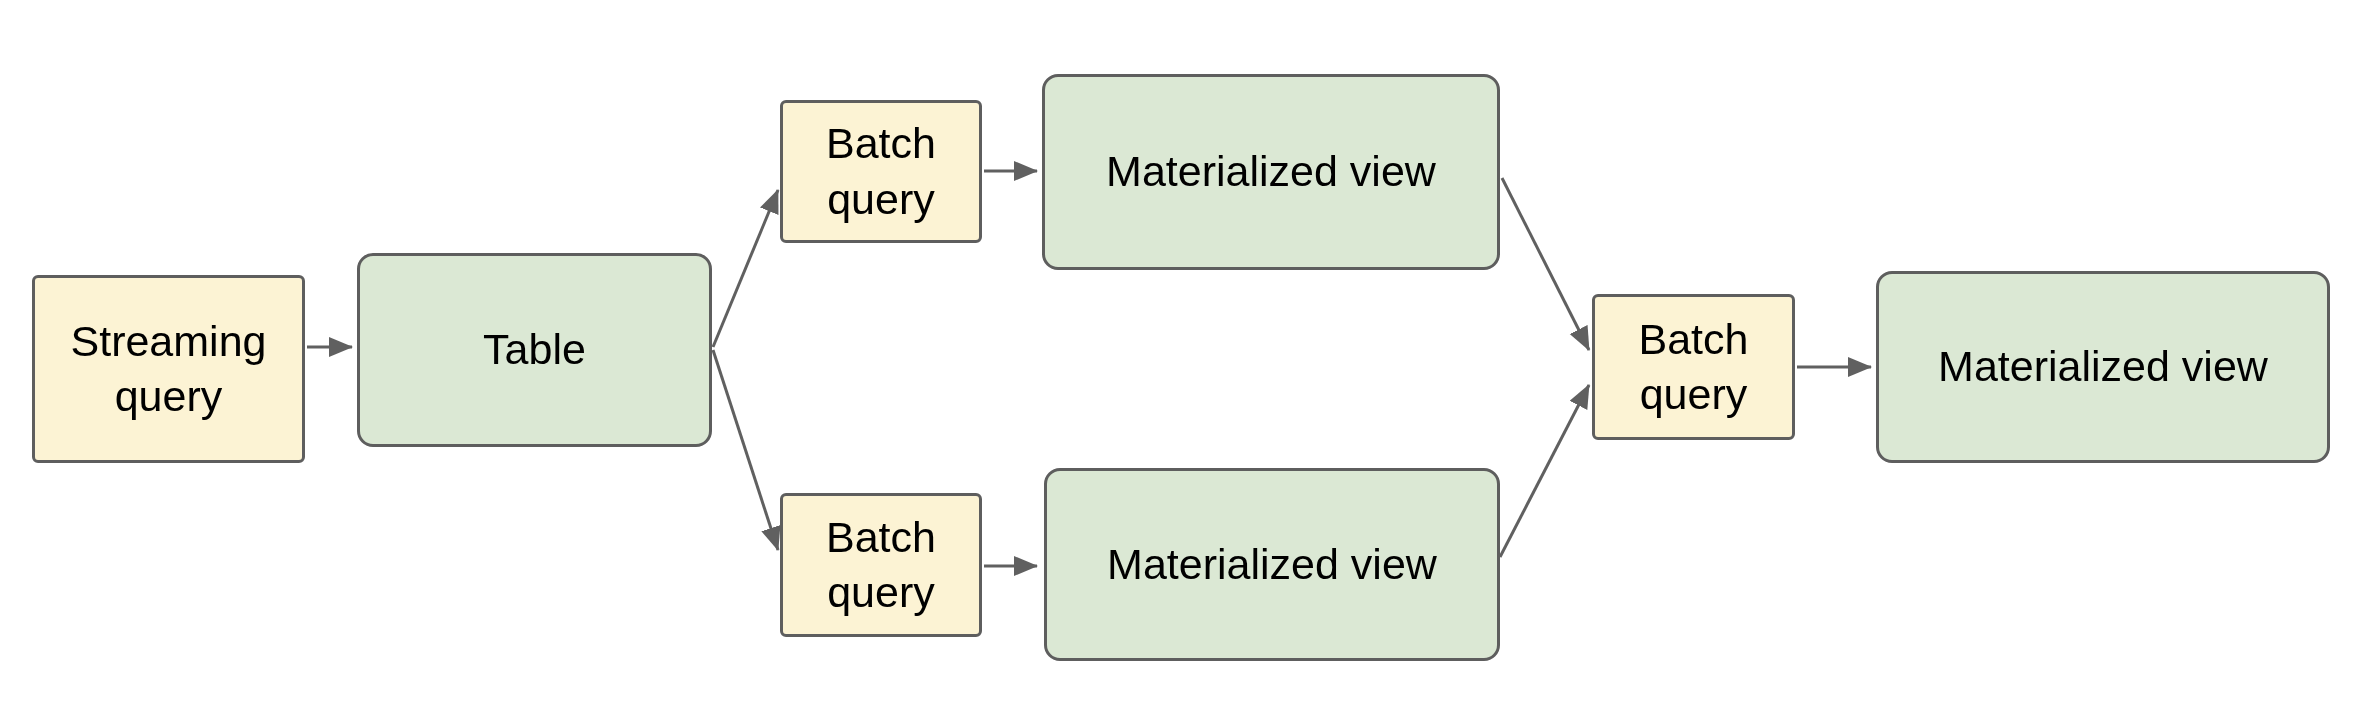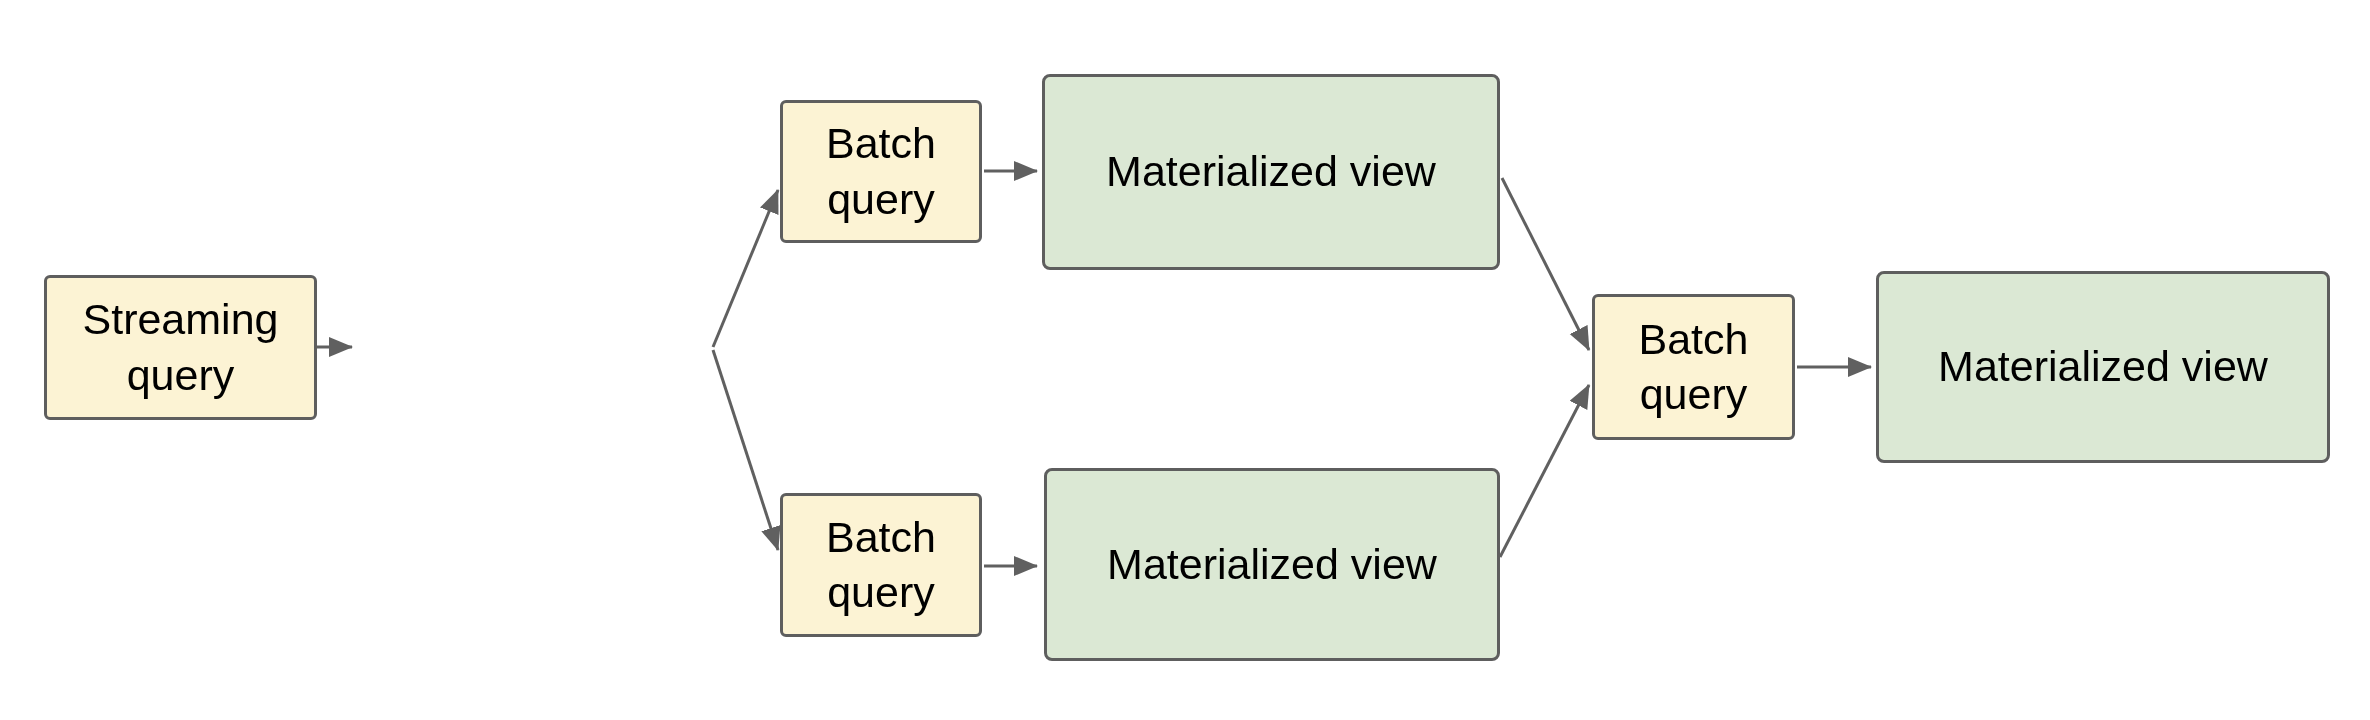--- a/index.html
+++ b/index.html
@@ -29,24 +29,24 @@
     display:flex;
     align-items:center;
     justify-content:center;
     text-align:center;
     font-size:43px;
     line-height:1.28;
     color:var(--text);
     padding:4px 10px;
   }
   .node.query{background:var(--query-fill);border-radius:6px;}
-  .node.view{background:var(--view-fill);border-radius:8px;}
+  .node.view{background:var(--view-fill);border-radius:16px;}
 
   
-  .n-streaming{left:32px;top:275px;width:273px;height:145px;margin-left:12px;}
+  .n-streaming{left:32px;top:275px;width:273px;height:188px;}
   .n-table{left:357px;top:253px;width:355px;height:194px;}
   .n-batch-top{left:780px;top:100px;width:202px;height:143px;}
   .n-mv-top{left:1042px;top:74px;width:458px;height:196px;}
   .n-batch-bottom{left:780px;top:493px;width:202px;height:144px;}
   .n-mv-bottom{left:1044px;top:468px;width:456px;height:193px;}
   .n-batch-right{left:1592px;top:294px;width:203px;height:146px;}
   .n-mv-right{left:1876px;top:271px;width:454px;height:192px;}
 </style>
 </head>
 <body>
@@ -66,20 +66,23 @@
     <line class="edge" x1="984" y1="566" x2="1037" y2="566"></line>
     <line class="edge" x1="1502" y1="178" x2="1589" y2="350"></line>
     <line class="edge" x1="1500" y1="557" x2="1589" y2="385"></line>
     <line class="edge" x1="1797" y1="367" x2="1871" y2="367"></line>
   </svg>
 
   <div class="node query n-streaming">
     <span>Streaming query</span>
   </div>
 
+  <div class="node view n-table">
+    <span>Table</span>
+  </div>
 
   <div class="node query n-batch-top">
     <span>Batch query</span>
   </div>
 
   <div class="node view n-mv-top">
     <span>Materialized view</span>
   </div>
 
   <div class="node query n-batch-bottom">

